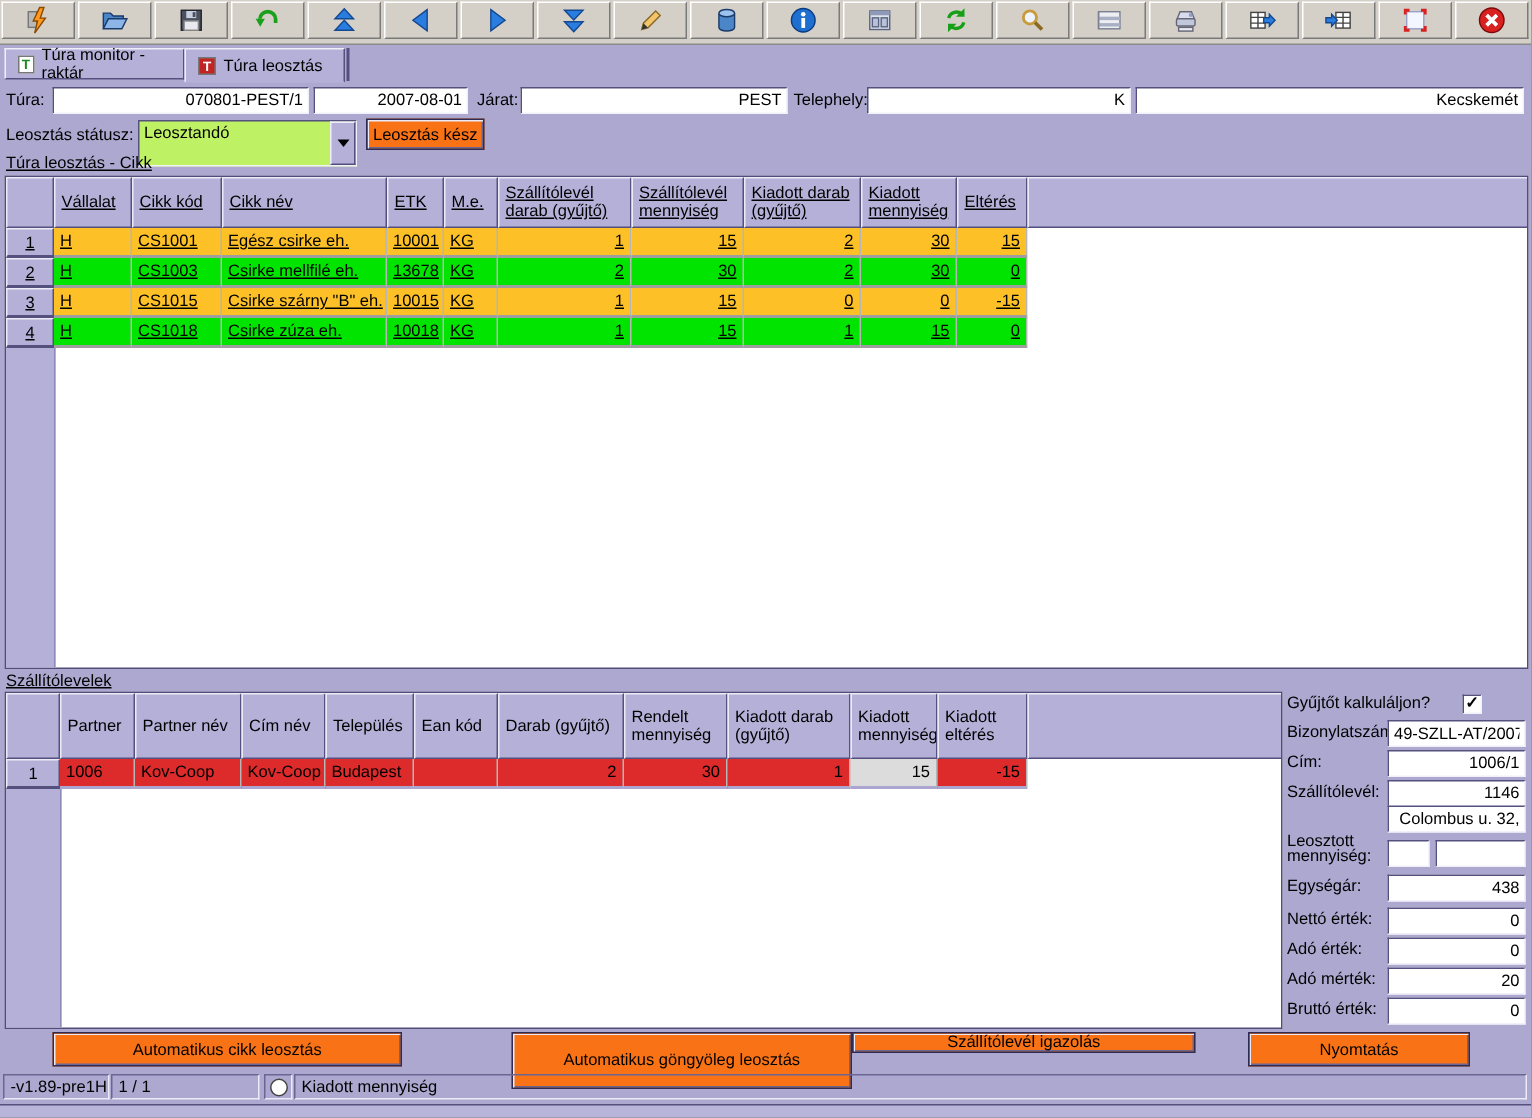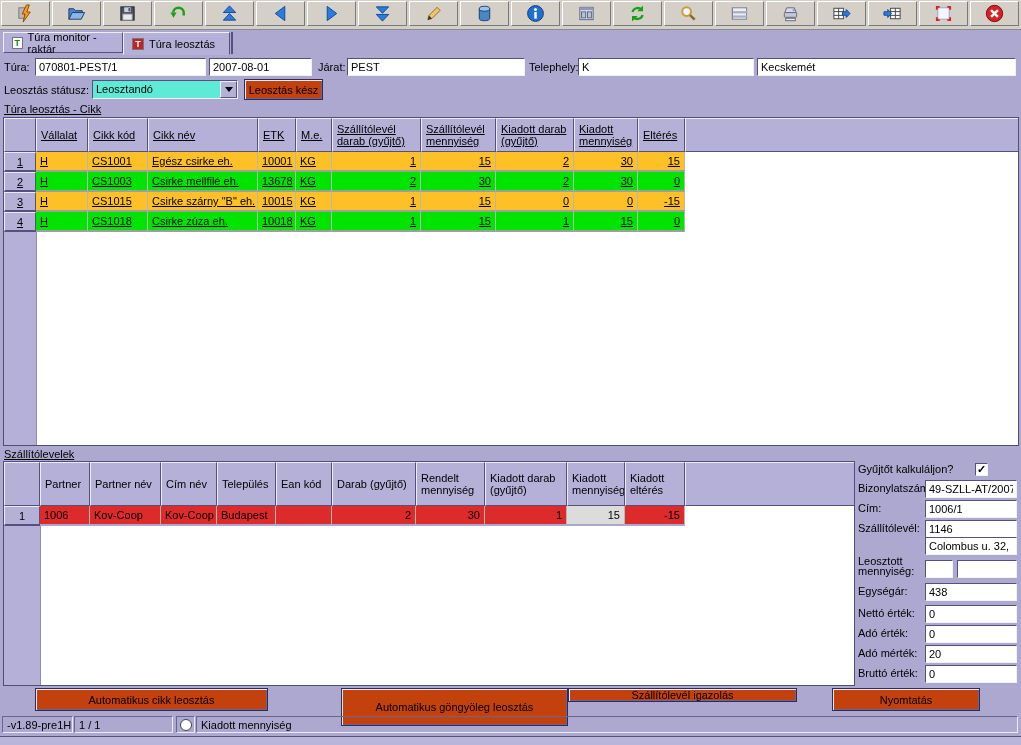--- a/index.html
+++ b/index.html
@@ -25,28 +25,28 @@
   .tab.active{border-bottom:1px solid #b4b0d8;height:23px;}
   .tab-ico{width:12px;height:12px;display:flex;align-items:center;justify-content:center;
     font-size:9px;font-weight:bold;border:1px solid #777;box-sizing:border-box;line-height:10px;}
   .tab-sep{position:absolute;top:2px;width:2px;height:22px;background:#55517e;}
   
   .lbl{position:absolute;white-space:nowrap;}
   .field{position:absolute;background:#fff;color:#000;
     border-top:1px solid #55517e;border-left:1px solid #55517e;
     border-bottom:1px solid #f2f0fa;border-right:1px solid #f2f0fa;
     font-family:"Liberation Sans",sans-serif;font-size:11px;padding:1px 3px;box-sizing:border-box;height:18px;}
-  input.field{outline:none;}
-  .btn{position:absolute;background:#c2410c;color:#000;text-align:center;
+  input.field{outline:none;text-align:right;}
+  .btn{position:absolute;background:#f97316;color:#000;text-align:center;
     border:1px solid #2e2c55;box-sizing:border-box;
     box-shadow:inset 1px 1px 0 #eceaf6, inset -1px -1px 0 #6a6694;
     font-size:11px;display:flex;align-items:center;justify-content:center;cursor:default;}
-  .select{position:absolute;background:#5eead4;display:flex;
+  .select{position:absolute;background:#bef264;display:flex;
     border-top:1px solid #55517e;border-left:1px solid #55517e;
-    border-bottom:1px solid #f2f0fa;border-right:1px solid #f2f0fa;box-sizing:border-box;height:19px;}
+    border-bottom:1px solid #f2f0fa;border-right:1px solid #f2f0fa;box-sizing:border-box;height:31px;}
   .select .sel-txt{flex:1;padding:2px 3px;white-space:nowrap;overflow:hidden;}
   .select .sel-btn{width:17px;background:#b4b0d8;
     border-top:1px solid #efedf8;border-left:1px solid #efedf8;
     border-bottom:1px solid #55517e;border-right:1px solid #55517e;
     display:flex;align-items:center;justify-content:center;box-sizing:border-box;}
   .arrow-down{width:0;height:0;border-left:4px solid transparent;border-right:4px solid transparent;
     border-top:5px solid #000;}
   .section-label{position:absolute;text-decoration:underline;}
   
   .grid{position:absolute;background:#fff;border:1px solid #514d7a;overflow:hidden;}

